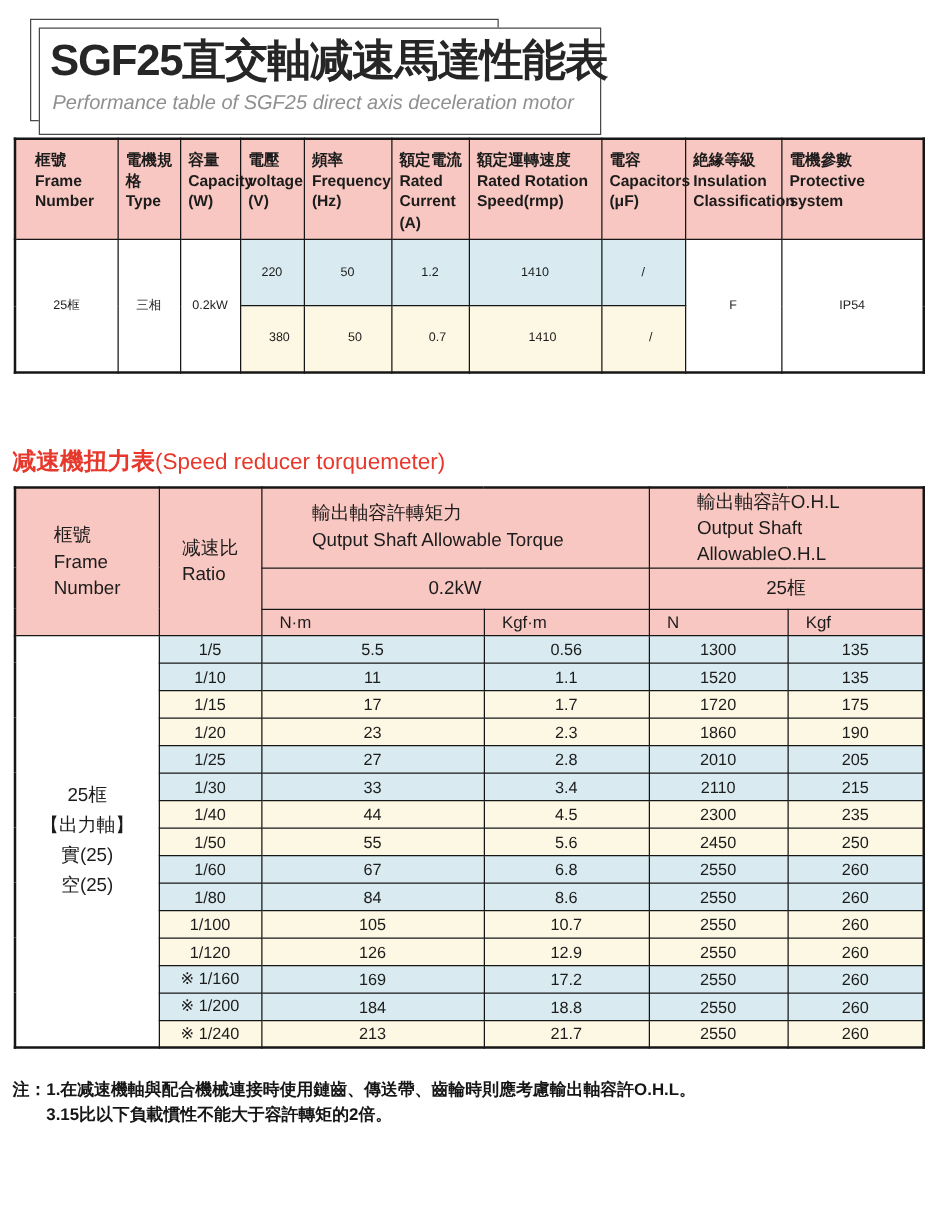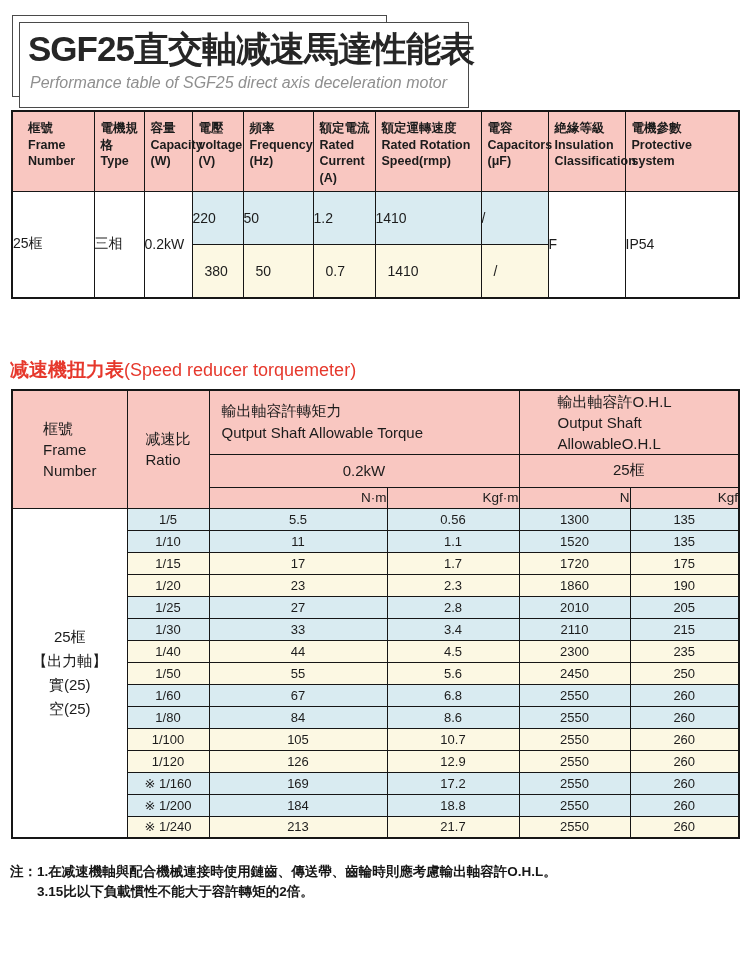--- a/index.html
+++ b/index.html
@@ -11,21 +11,21 @@
     --line:#161616;
     --gray:#8f8f8f;
   }
   *{box-sizing:border-box;}
   html,body{margin:0;padding:0;background:#fff;}
   .page{
     position:relative;width:743px;height:966px;background:#fff;overflow:hidden;
     font-family:"Liberation Sans","DejaVu Sans",sans-serif;color:var(--ink);
   }
   
-  .title-block{position:relative;margin:12px 0 0 12px;width:470px;height:98px;}
+  .title-block{position:relative;margin:12px 0 0 24px;width:470px;height:98px;}
   .tframe{position:absolute;border:1px solid #4a4a4a;background:transparent;}
   .tframe.a{left:0;top:3px;width:375px;height:82px;}
   .tframe.b{left:7px;top:10px;width:450px;height:86px;background:#fff;}
   .title-text{position:absolute;left:16px;top:17px;white-space:nowrap;}
   .title-text h1{
     margin:0;font-size:35px;font-weight:700;letter-spacing:-1px;
     color:#262626;line-height:1.15;
   }
   .title-text p{
     margin:5px 0 0 2px;font-size:16px;font-weight:400;font-style:italic;color:var(--gray);
@@ -38,34 +38,34 @@
   
   table{border-collapse:collapse;table-layout:fixed;margin-left:11px;border:2px solid var(--line);}
   th,td{border:1px solid var(--line);padding:0;}
   
   .t1{width:727px;}
   .t1 th{
     background:var(--pink);font-weight:700;font-size:12.5px;line-height:1.32;
     text-align:left;vertical-align:top;padding:8px 2px 5px 6px;height:58px;
   }
   .t1 th:first-child{padding-left:15px;}
-  .t1 td{vertical-align:middle;font-size:14px;font-weight:400;height:53px;background:#fff;}
+  .t1 td{text-align:center;vertical-align:middle;font-size:10px;font-weight:400;height:53px;background:#fff;}
   .t1 tr[data-rowcolor="blue"] td.data{background:var(--blue);}
   .t1 tr[data-rowcolor="cream"] td.data{background:var(--cream);padding-left:12px;}
   
   .t2{width:727px;}
   .t2 thead th{background:var(--pink);font-weight:400;vertical-align:middle;}
   .t2 .th-frame,.t2 .th-ratio{font-size:15px;text-align:center;}
   .t2 .hblock{display:inline-block;text-align:left;line-height:1.4;}
   .t2 .th-torque,.t2 .th-ohl{font-size:15px;text-align:left;height:55px;line-height:1.25;}
-  .t2 .th-torque{padding-left:12px;}
+  .t2 .th-torque{padding-left:40px;}
   .t2 .th-torque .hblock{line-height:1.5;}
   .t2 .th-ohl{padding-left:38px;}
   .t2 .th-sub{font-size:15px;text-align:center;height:33px;}
-  .t2 .th-unit{font-size:13.5px;text-align:right;height:21px;font-weight:400;padding-left:14px;}
+  .t2 .th-unit{font-size:13.5px;text-align:left;height:21px;font-weight:400;padding-left:14px;}
   .t2 tbody td{font-size:13px;text-align:center;vertical-align:middle;height:22px;background:#fff;}
   .t2 .frame-cell{font-size:15px;line-height:1.6;background:#fff;vertical-align:middle;}
   .t2 tbody tr[data-rowcolor="blue"] td.data{background:var(--blue);}
   .t2 tbody tr[data-rowcolor="cream"] td.data{background:var(--cream);}
   
   .notes{display:flex;margin:23px 0 0 10px;font-size:13.5px;font-weight:700;line-height:19.5px;color:#161616;}
   .notes .prefix{flex:0 0 auto;}
   .notes .items{flex:1 1 auto;}
 </style>
 </head>

